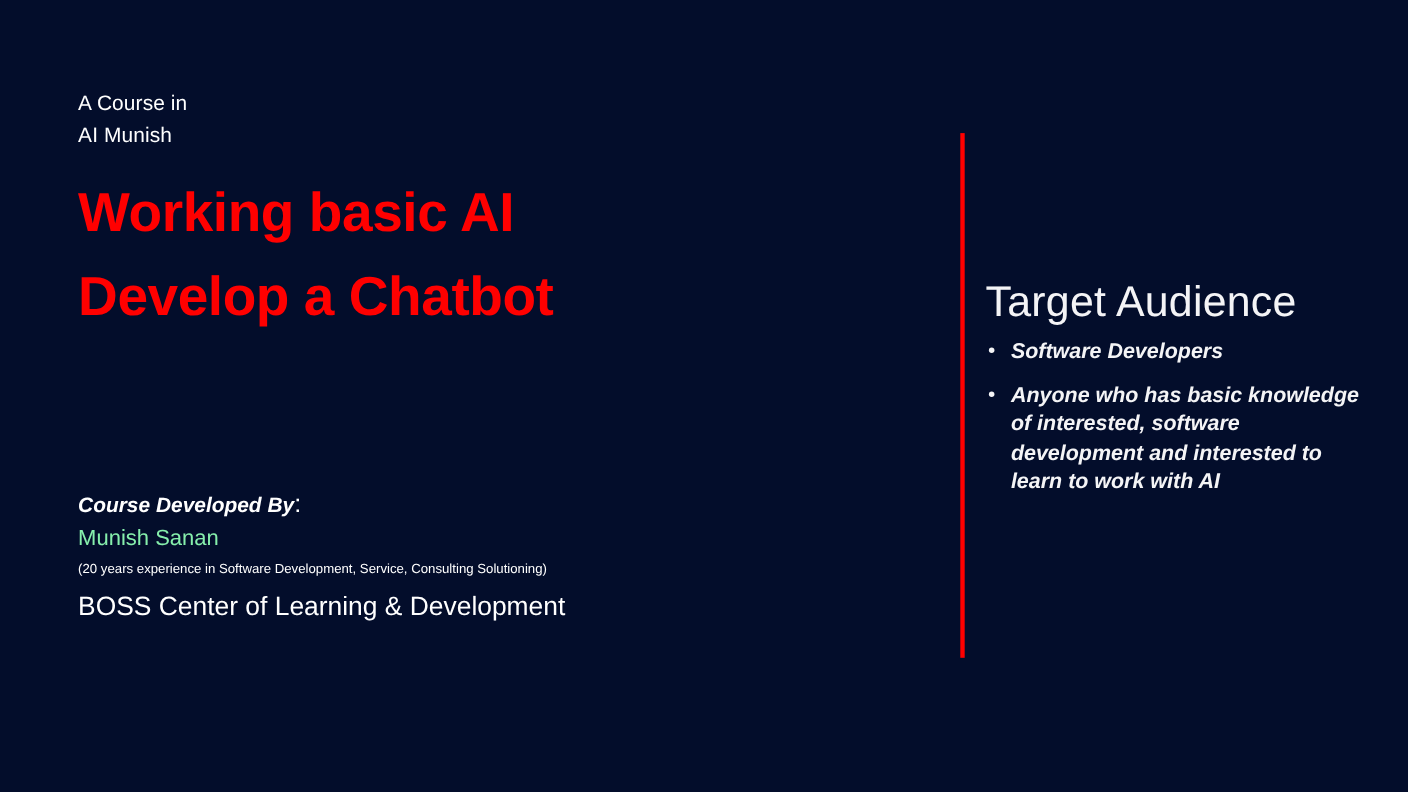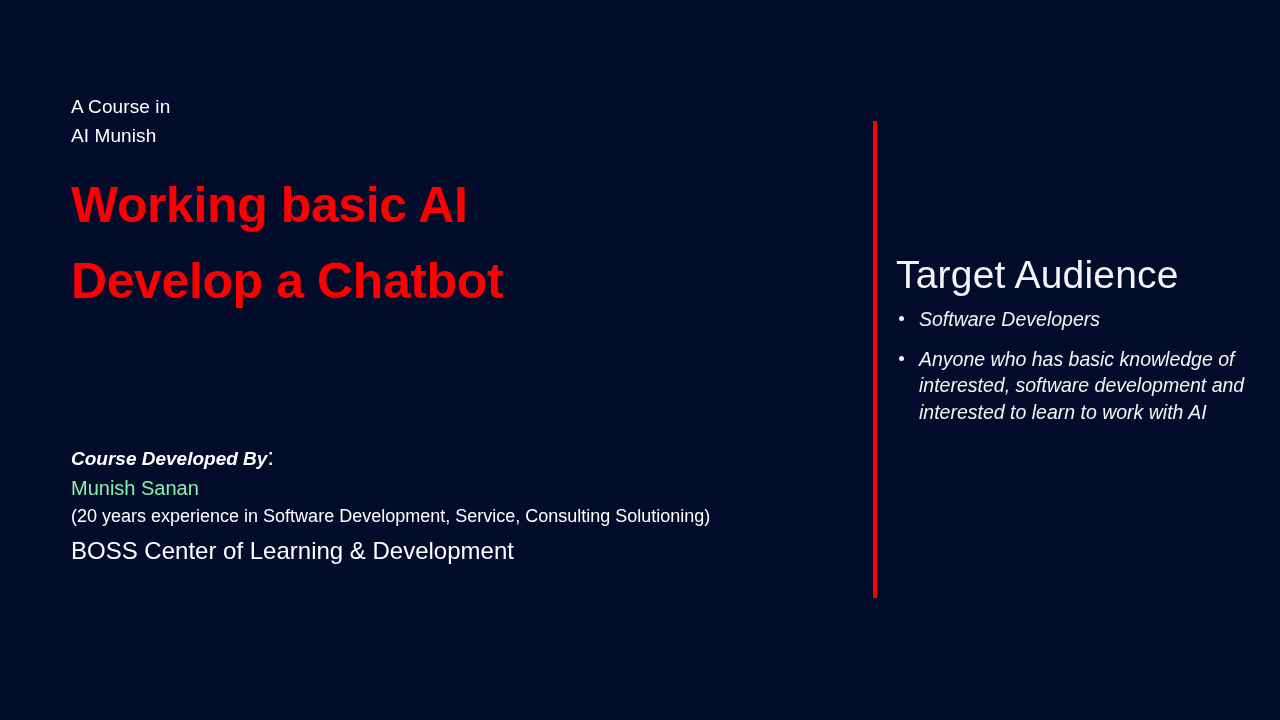--- a/index.html
+++ b/index.html
@@ -17,21 +17,21 @@
     width: 1280px;
     height: 720px;
     background: #030d2b;
     overflow: hidden;
   }
 
   
   #left-column {
     position: absolute;
     left: 71px;
-    top: 92px;
+    top: 80px;
     width: 790px;
   }
   .eyebrow-line {
     color: #ffffff;
     font-size: 19px;
     line-height: 29px;
     letter-spacing: 0.1px;
     white-space: nowrap;
   }
   #course-title {
@@ -67,21 +67,21 @@
     font-size: 23px;
   }
   #author-name {
     color: #86efac;
     font-size: 20px;
     line-height: 32px;
     white-space: nowrap;
   }
   #author-experience {
     color: #ffffff;
-    font-size: 18px;
+    font-size: 12px;
     line-height: 25px;
     white-space: nowrap;
   }
   #organization-name {
     color: #ffffff;
     font-size: 24px;
     line-height: 44px;
     white-space: nowrap;
   }
 
@@ -115,21 +115,21 @@
     margin: 10px 0 0 0;
     padding: 0;
   }
   .audience-item {
     position: relative;
     padding-left: 23px;
     margin-bottom: 13px;
     color: #f4f4f6;
     font-size: 19.5px;
     font-style: italic;
-    font-weight: normal;
+    font-weight: bold;
     line-height: 26.5px;
   }
   .audience-item .bullet-dot {
     position: absolute;
     left: 3px;
     top: 10px;
     width: 5px;
     height: 5px;
     border-radius: 50%;
     background: #f4f4f6;

